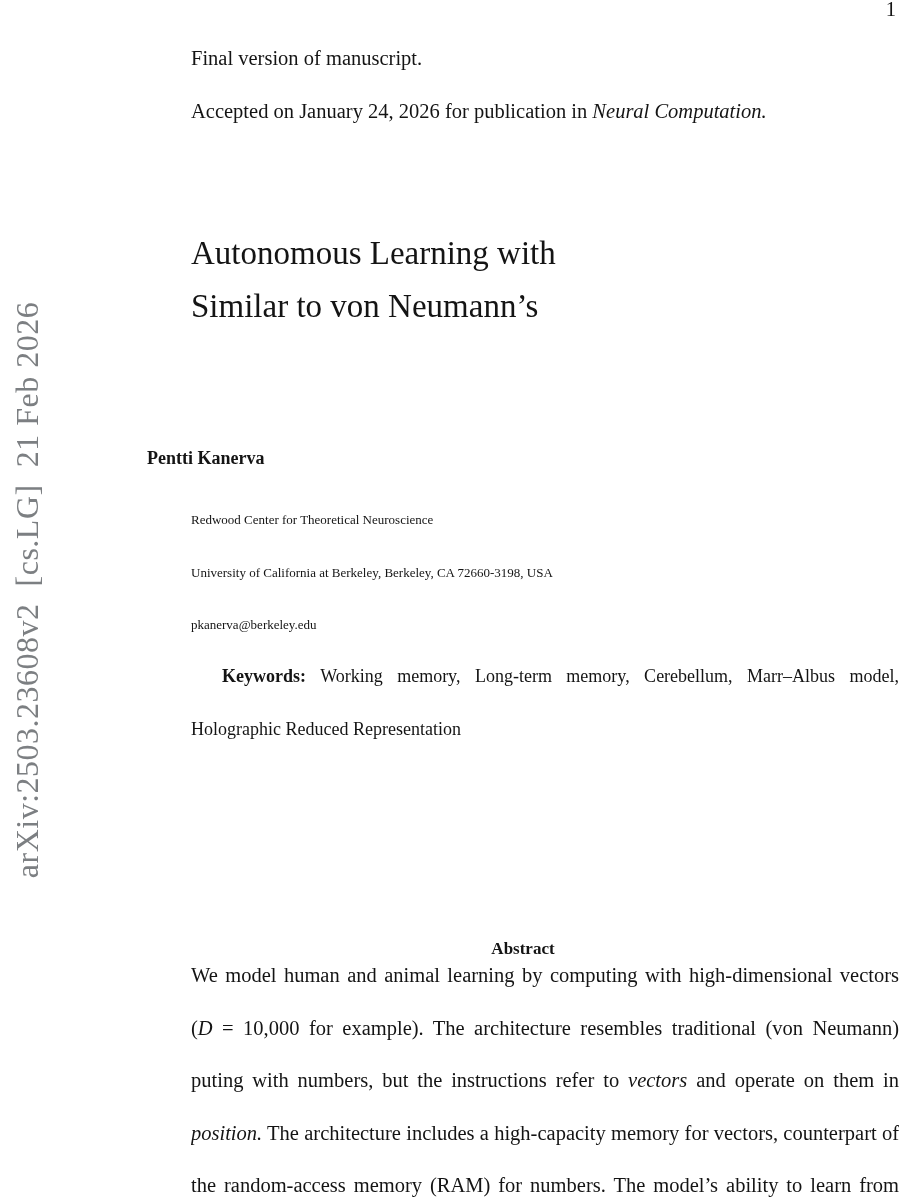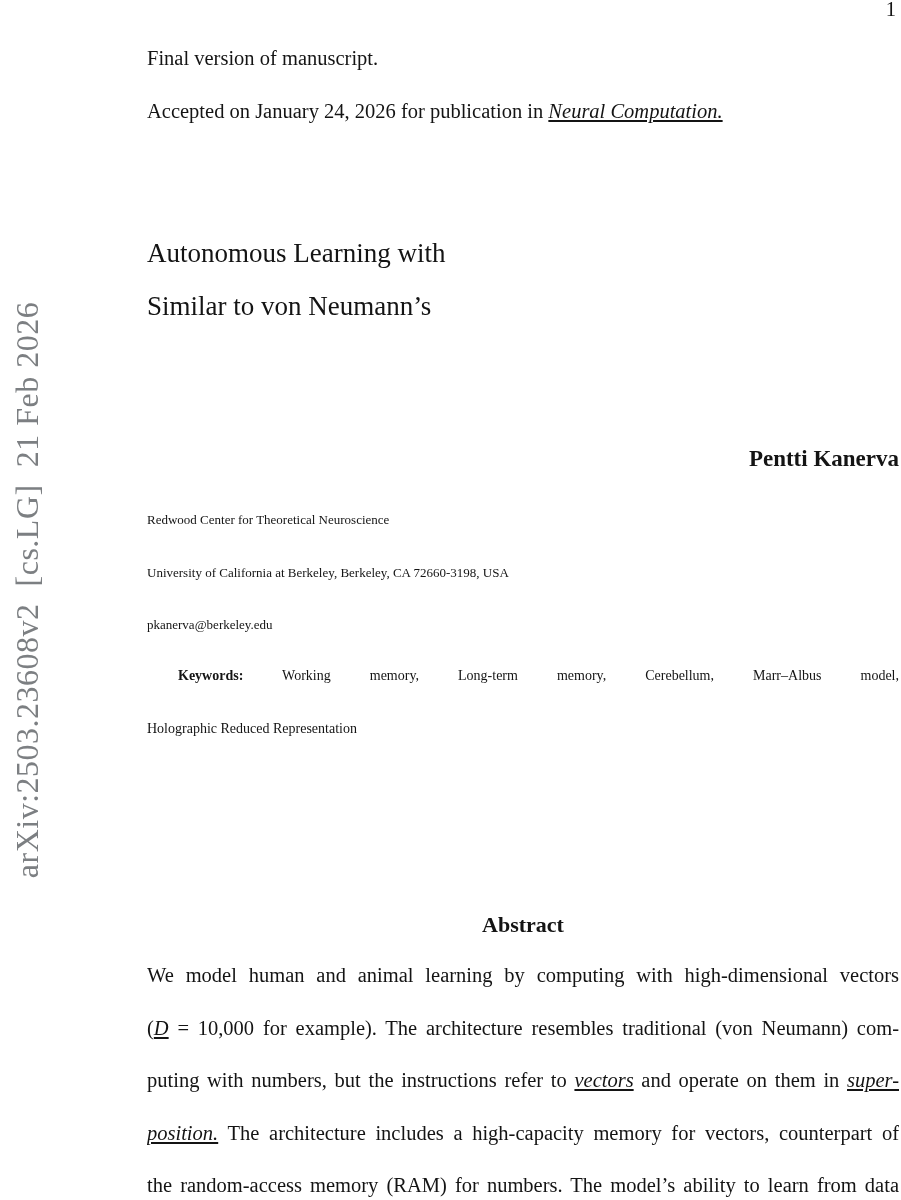--- a/index.html
+++ b/index.html
@@ -40,65 +40,64 @@
     top: 0;
   }
   .block { position: absolute; left: 0; width: 752px; }
   .front-note {
     top: 32px;
     font-size: 20.5px;
     line-height: 52.5px;
   }
   .paper-title {
     top: 227px;
-    font-size: 27px;
+    font-size: 33px;
     line-height: 53px;
   }
   .author-name {
     top: 439px;
-    font-size: 23px;
+    font-size: 18px;
     font-weight: bold;
     line-height: 39px;
-    text-align: right;
   }
   .affiliation {
     top: 494px;
     font-size: 13px;
     line-height: 52.5px;
   }
   .keywords {
     top: 650px;
-    font-size: 14px;
+    font-size: 18px;
     line-height: 52.5px;
   }
   .keywords .line:first-child {
     text-indent: 31px;
     text-align: justify;
     text-align-last: justify;
   }
   .abstract-heading {
-    top: 904px;
-    font-size: 22px;
+    top: 928px;
+    font-size: 17px;
     font-weight: bold;
     text-align: center;
     line-height: 42px;
   }
   .abstract-body {
     top: 949px;
     font-size: 20.5px;
     line-height: 52.5px;
   }
   .abstract-body .line {
     text-align: justify;
     text-align-last: justify;
     height: 52.5px;
     overflow: hidden;
   }
-  .line { white-space: normal; }
-  .i { font-style: italic; text-decoration: underline; }
+  .line { white-space: normal; margin-left: 44px; }
+  .i { font-style: italic; }
   .b { font-weight: bold; }
 </style>
 </head>
 <body>
 
 <div class="page">
 
   <div class="page-number">1</div>
 
   <div class="arxiv-watermark">arXiv:2503.23608v2  [cs.LG]  21 Feb 2026</div>

